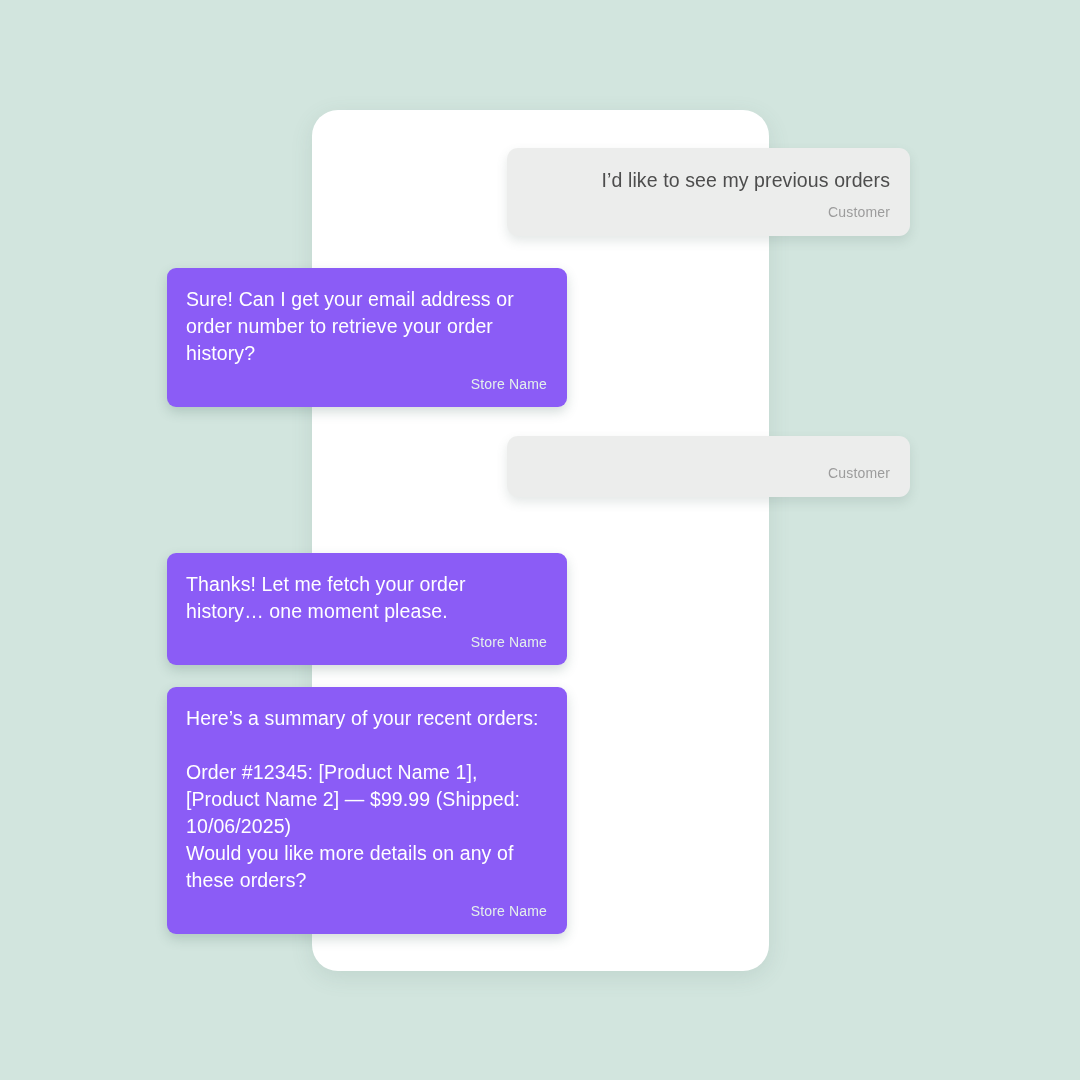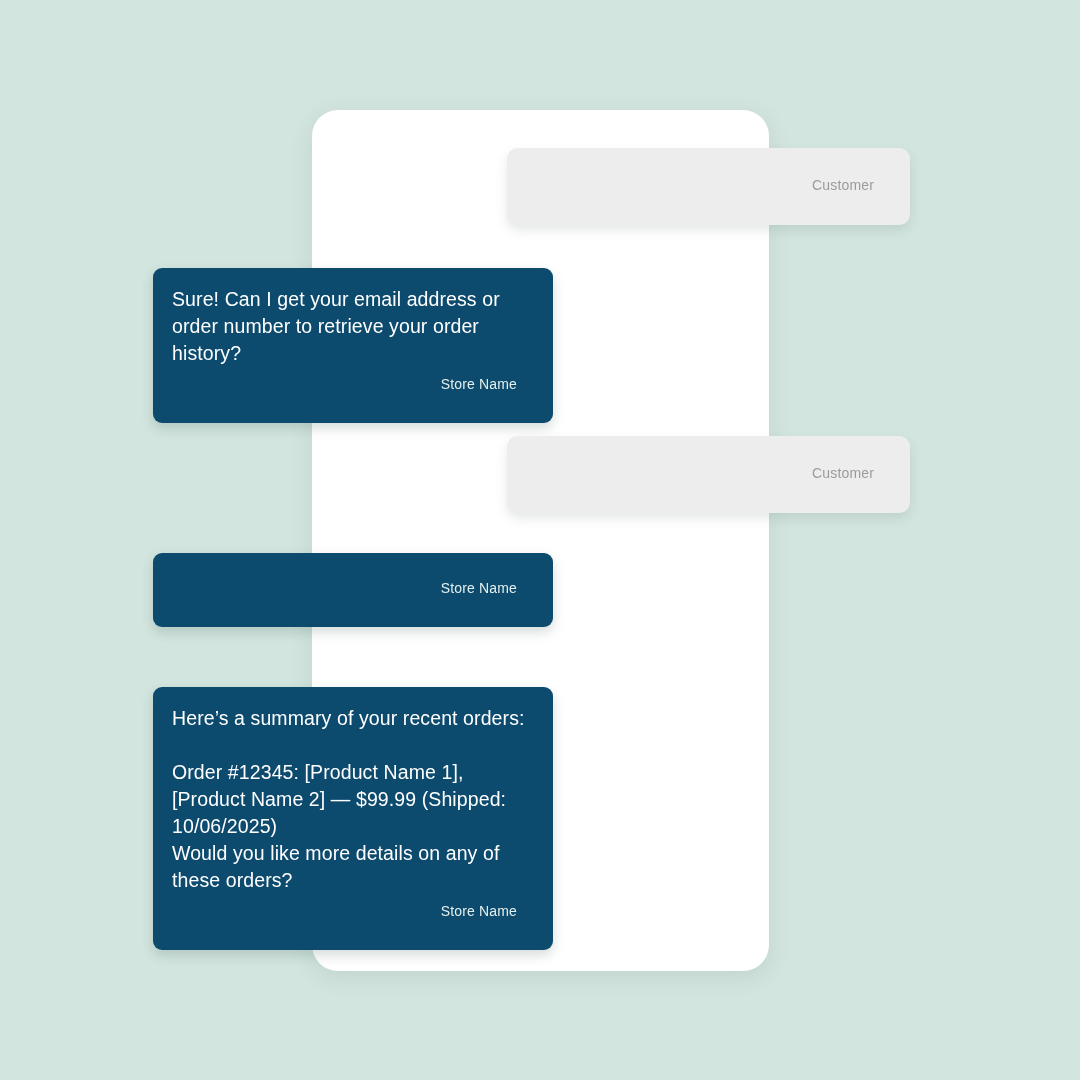--- a/index.html
+++ b/index.html
@@ -48,21 +48,21 @@
 
   .bubble .body {
     margin: 0;
     white-space: pre-wrap;
     font-size: 19.5px;
     line-height: 27px;
     letter-spacing: 0.1px;
   }
 
   .bubble .author {
-    margin: 16px;
+    margin: 0;
     font-size: 14px;
     line-height: 18px;
     letter-spacing: 0.15px;
     text-align: right;
   }
 
   
   .bubble.customer {
     right: 170px;
     background: #ecedec;
@@ -74,22 +74,22 @@
   .bubble.customer .body {
     color: #4d4d4d;
   }
   .bubble.customer .author {
     color: #9c9c9c;
     margin-top: 9px;
   }
 
   
   .bubble.store {
-    left: 153px;
-    background: #0c4a6e;
+    left: 167px;
+    background: #8b5cf6;
     border-radius: 9px;
     padding: 18px 20px 14px 19px;
     text-align: left;
     box-shadow: 0 5px 12px rgba(60, 95, 85, 0.22);
   }
   .bubble.store .body {
     color: #ffffff;
   }
   .bubble.store .author {
     color: #e4f0ec;
@@ -106,33 +106,35 @@
 </head>
 <body>
 
 <div id="stage">
 
   <div id="chat-card"></div>
 
   <div id="messages">
 
     <div class="bubble customer" id="bubble-1">
+      <p class="body">I’d like to see my previous orders</p>
       <p class="author">Customer</p>
     </div>
 
     <div class="bubble store" id="bubble-2">
       <p class="body">Sure! Can I get your email address or order number to retrieve your order history?</p>
       <p class="author">Store Name</p>
     </div>
 
     <div class="bubble customer" id="bubble-3">
       <p class="author">Customer</p>
     </div>
 
     <div class="bubble store" id="bubble-4">
+      <p class="body">Thanks! Let me fetch your order history… one moment please.</p>
       <p class="author">Store Name</p>
     </div>
 
     <div class="bubble store" id="bubble-5">
       <p class="body">Here’s a summary of your recent orders:
 
 Order #12345: [Product Name 1], [Product Name 2] — $99.99 (Shipped: 10/06/2025)
 Would you like more details on any of these orders?</p>
       <p class="author">Store Name</p>
     </div>

